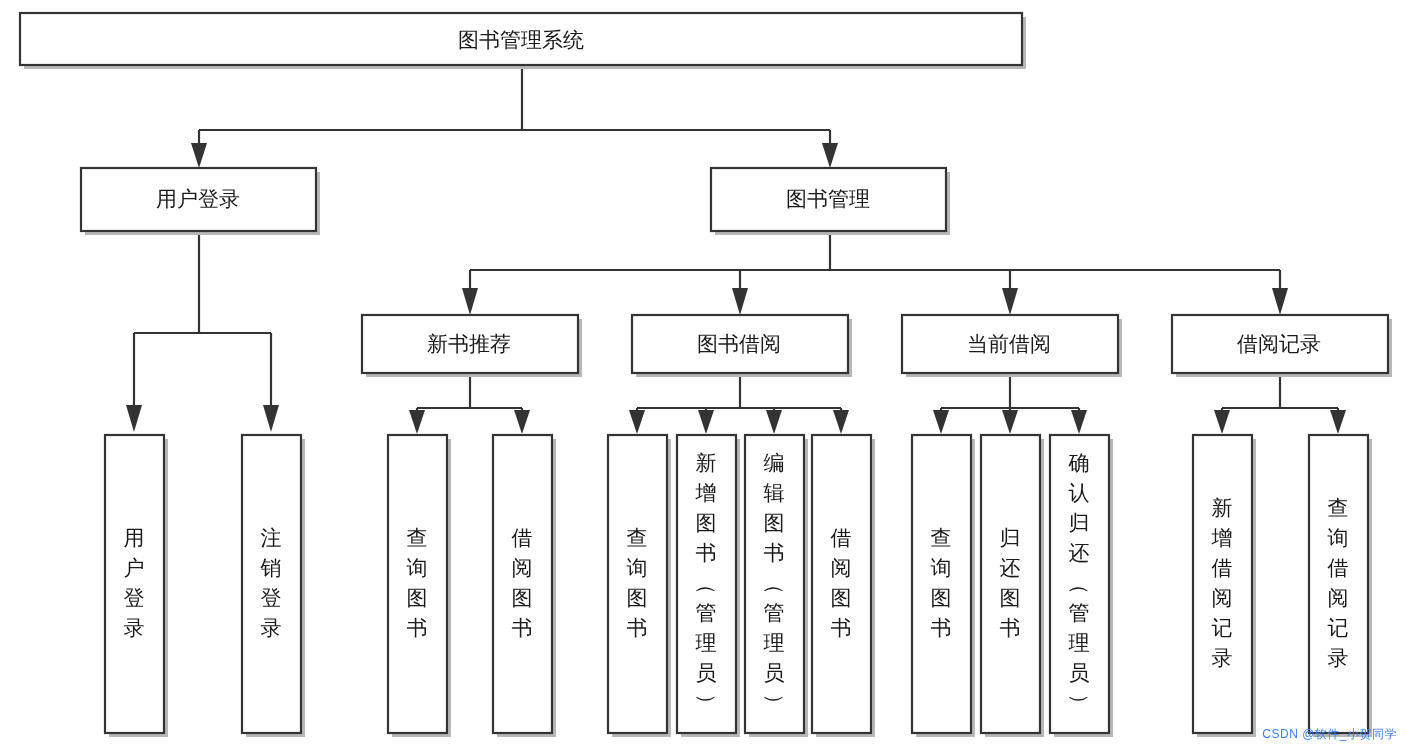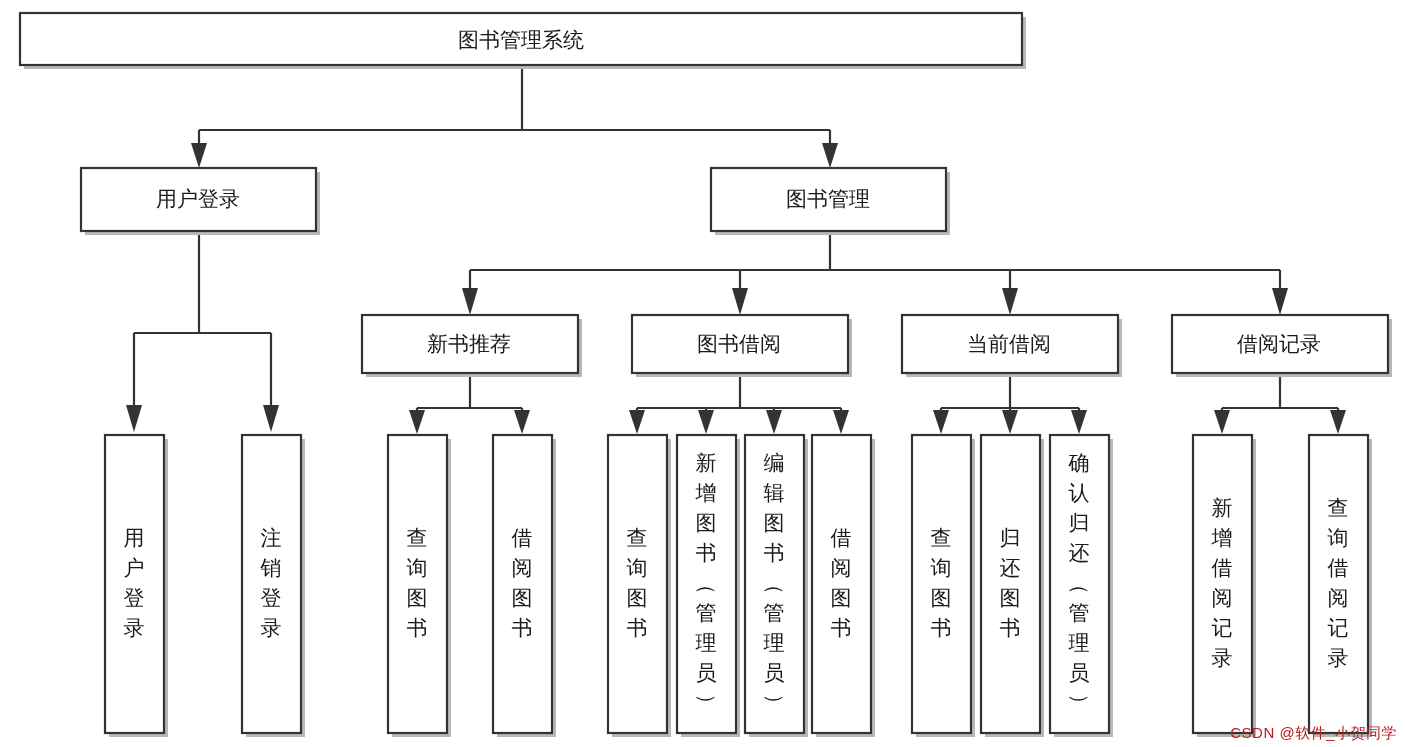--- a/index.html
+++ b/index.html
@@ -56,22 +56,22 @@
     font-family: "Liberation Sans", "DejaVu Sans", sans-serif;
     font-size: 21px;
     fill: #1a1a1a;
     text-anchor: middle;
   }
   .watermark-text {
     position: absolute;
     right: 8px;
     bottom: 4px;
     font-family: "Liberation Sans", "DejaVu Sans", sans-serif;
-    font-size: 15px;
-    color: #b91c1c;
+    font-size: 12px;
+    color: #3b82f6;
     letter-spacing: 0.5px;
     white-space: nowrap;
     user-select: none;
   }
 </style>
 </head>
 <body>
 
 <div id="diagram-root">
 

